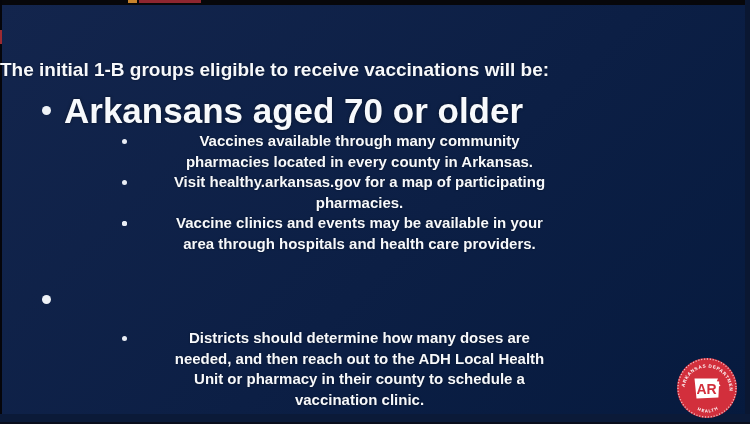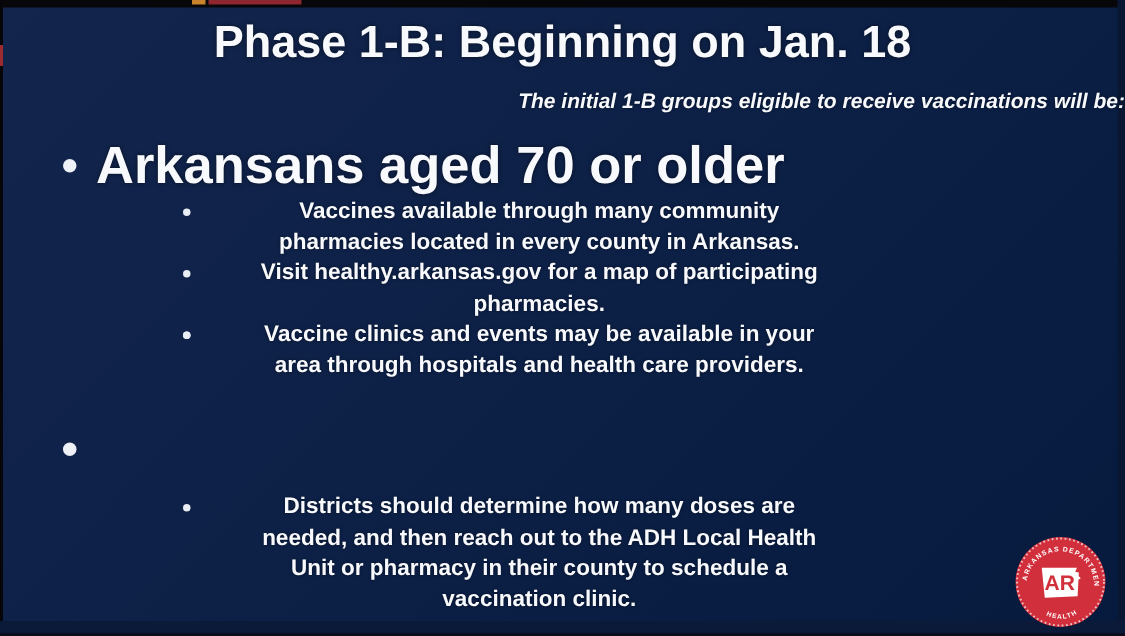--- a/index.html
+++ b/index.html
@@ -22,21 +22,21 @@
   .bottombar { position: absolute; bottom: 0; left: 0; width: 100%; height: 10px; background: #0b1a38; }
   .bottomedge { position: absolute; bottom: 0; left: 0; width: 100%; height: 2px; background: #0a0e1c; }
 
   .title {
     position: absolute; top: 11px; left: 0; width: 100%;
     text-align: center; font-size: 30px; font-weight: bold; line-height: 36px;
     text-shadow: 0 0 3px rgba(0,0,0,0.55);
   }
   .subtitle {
     position: absolute; top: 59px; left: 0; width: 100%;
-    text-align: right; font-size: 14px; font-weight: bold; font-style: italic;
+    text-align: left; font-size: 19px; font-weight: bold; 
     text-shadow: 0 0 2px rgba(0,0,0,0.5);
   }
   .main-bullet {
     position: absolute; left: 40px; right: 10px;
     font-size: 35px; font-weight: bold; line-height: 31px; white-space: nowrap;
     padding-left: 24px; text-shadow: 0 0 3px rgba(0,0,0,0.55);
   }
   .main-bullet .dot {
     position: absolute; left: 2px; top: 11px;
     width: 9px; height: 9px; border-radius: 50%; background: #eef2f7;
@@ -68,21 +68,20 @@
 
   <div class="topbar"></div>
   <div class="artifact-orange"></div>
   <div class="artifact-red"></div>
   <div class="leftbar"></div>
   <div class="left-red"></div>
   <div class="rightbar"></div>
   <div class="bottombar"></div>
   <div class="bottomedge"></div>
 
-  <h1 class="title" style="margin:0;">Phase 1-B: Beginning on Jan. 18</h1>
 
   <div class="subtitle">The initial 1-B groups eligible to receive vaccinations will be:</div>
 
   <div class="main-bullet main-bullet-1">
     <span class="dot"></span>
     <span>Arkansans aged 70 or older</span>
   </div>
 
   <ul class="sub-list sub-list-1">
     <li>

